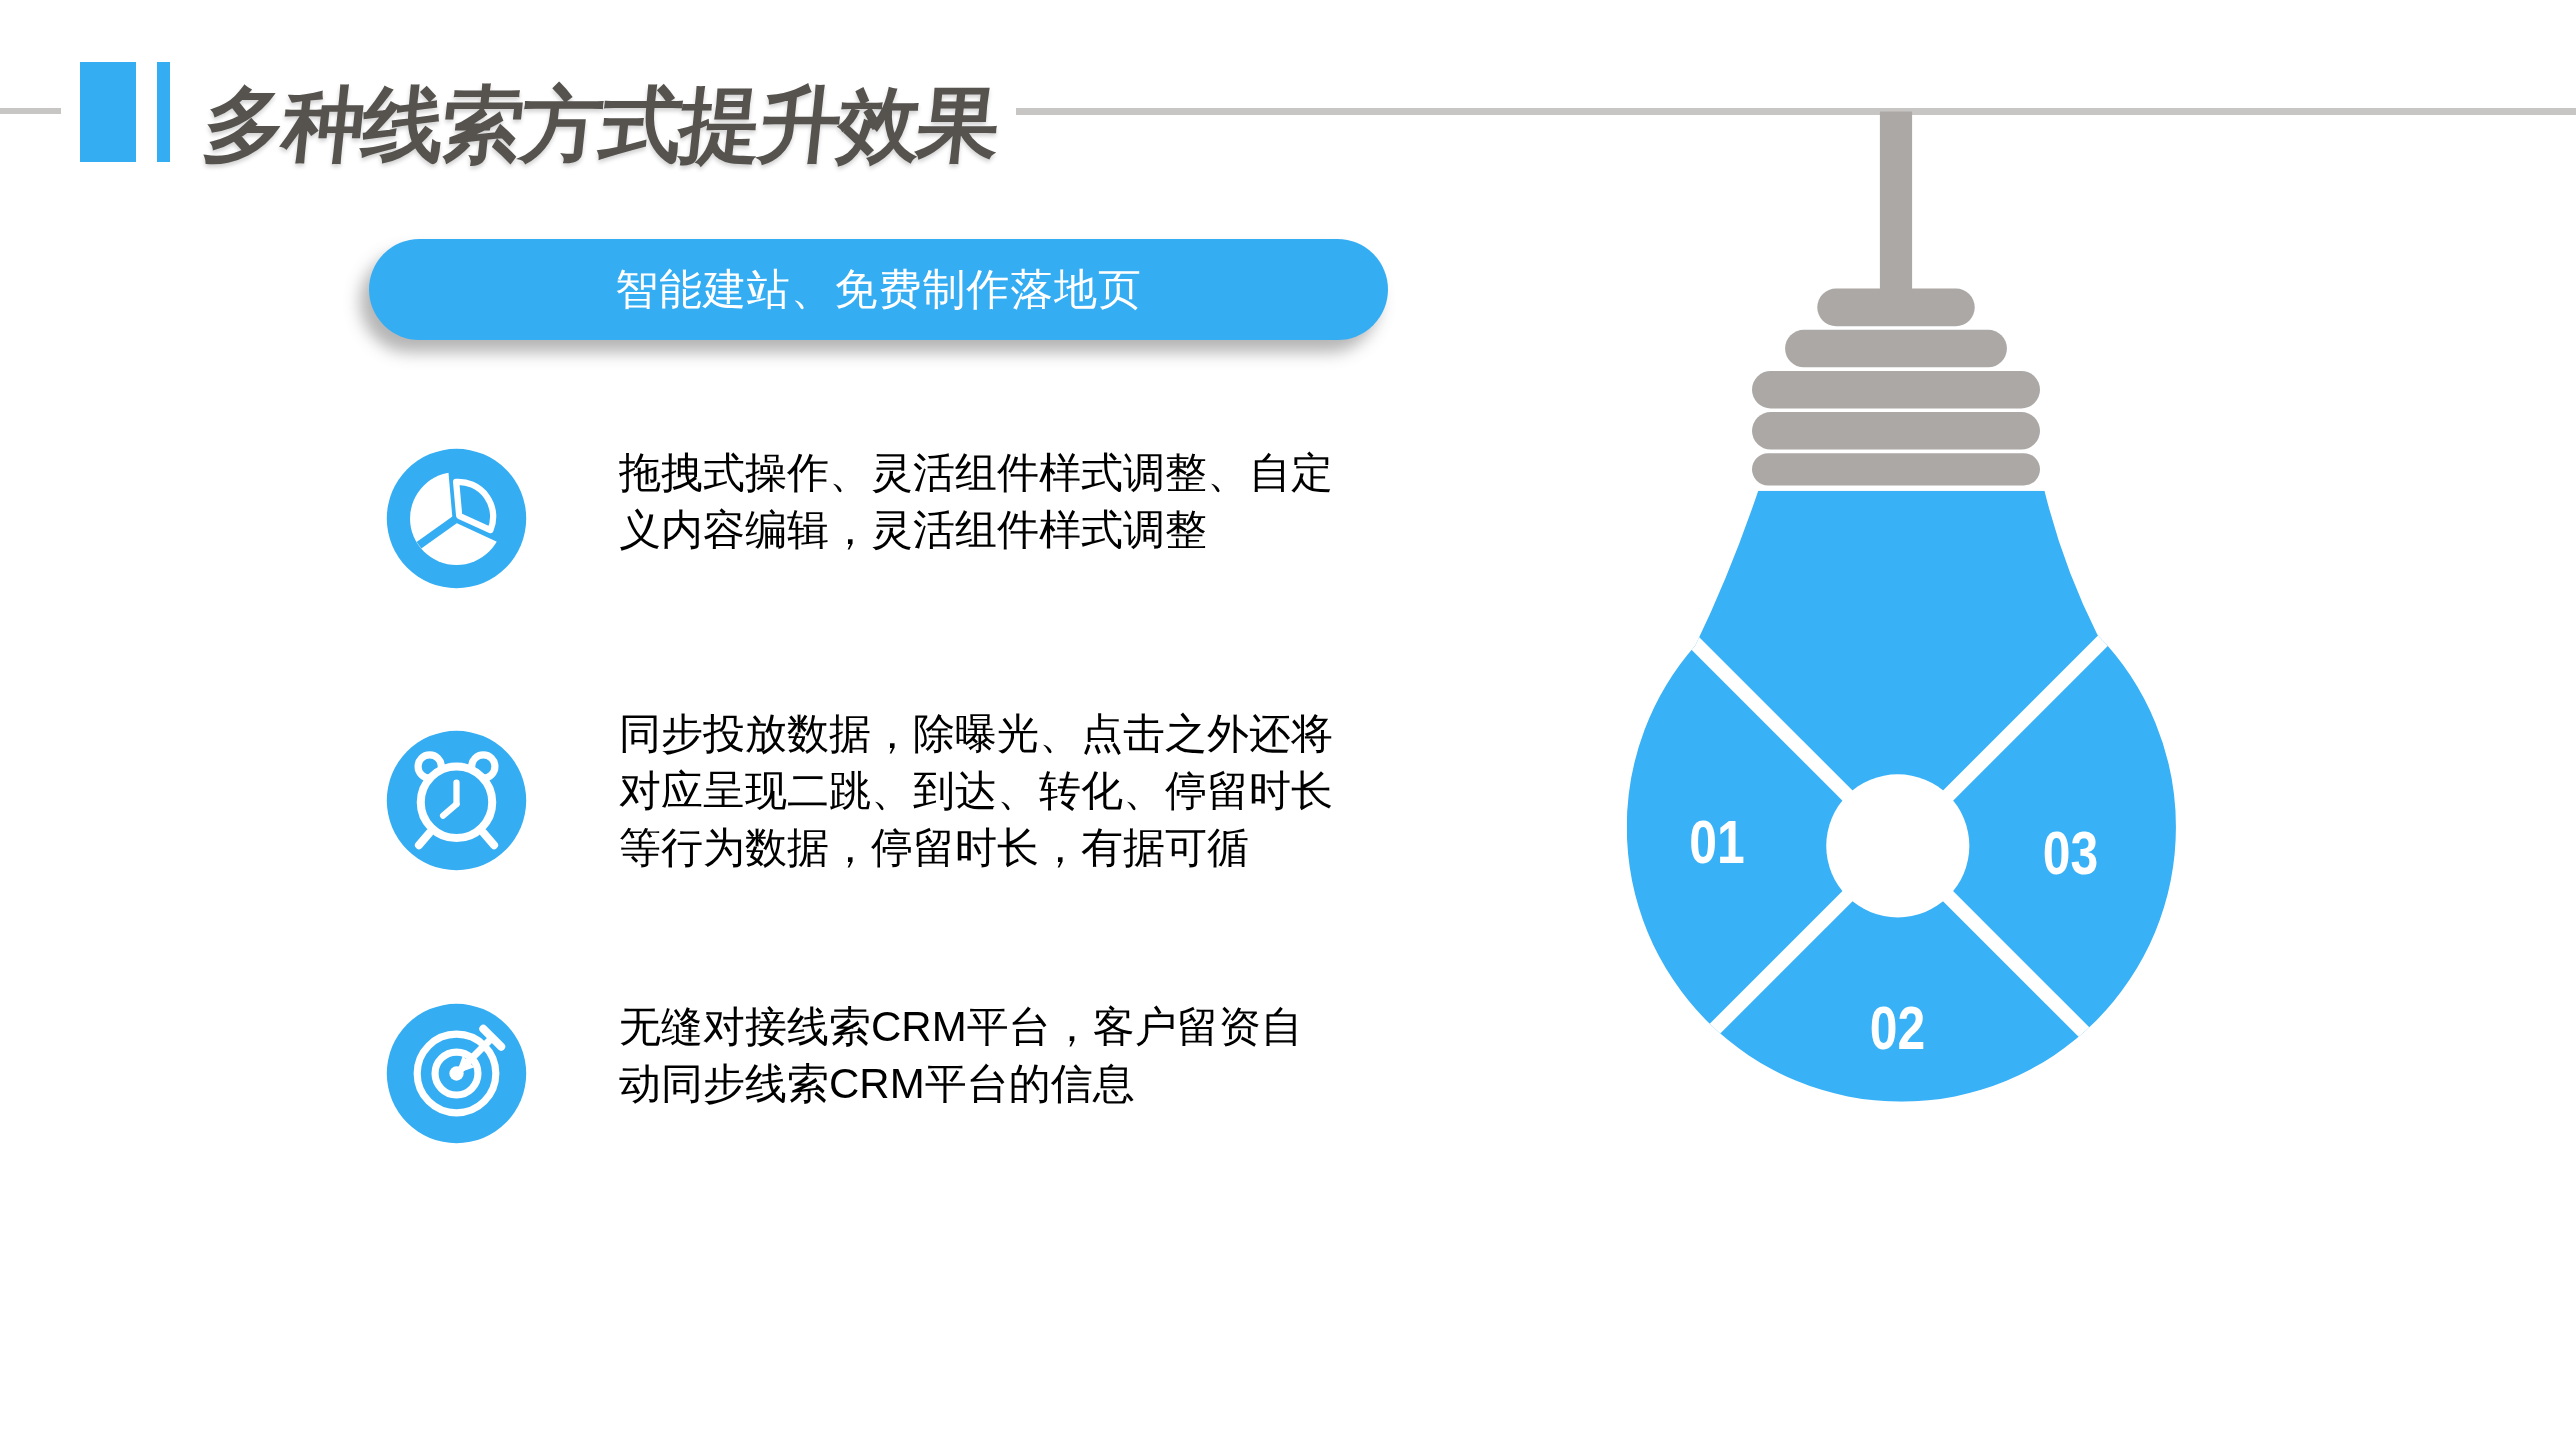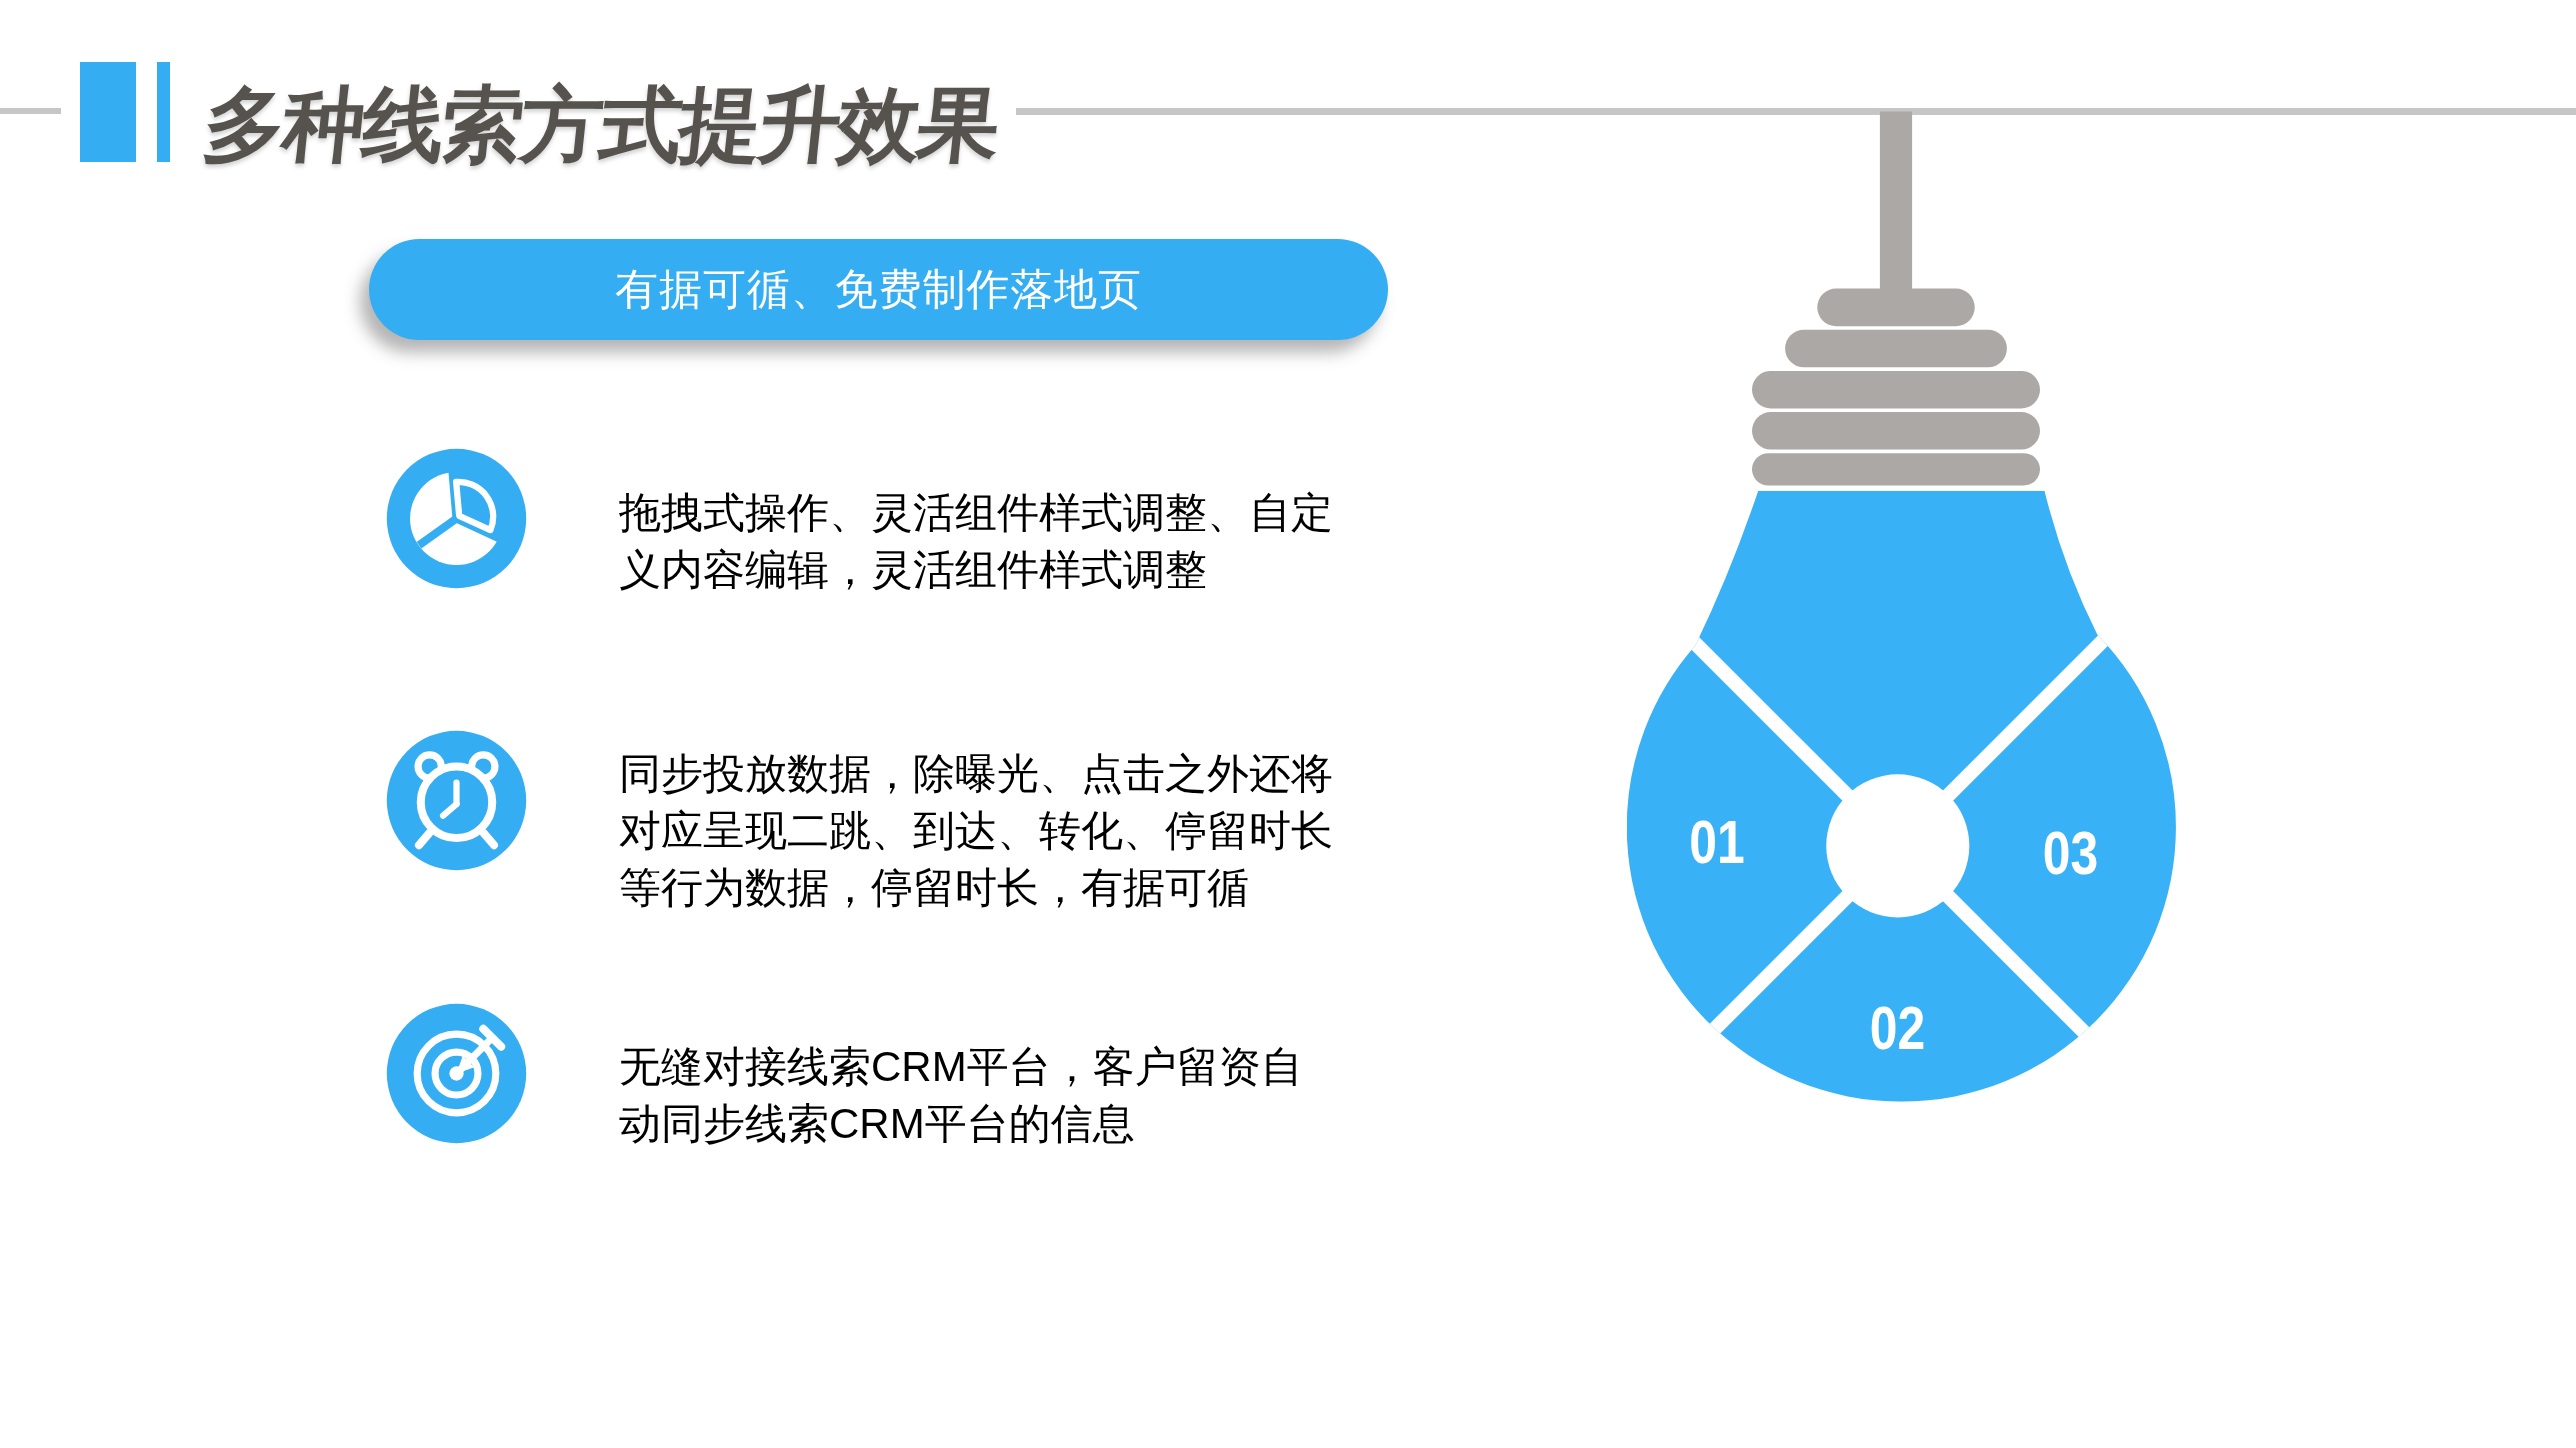--- a/index.html
+++ b/index.html
@@ -24,21 +24,21 @@
   .pill{
     position:absolute;left:369px;top:239px;width:1019px;height:101px;border-radius:51px;
     background:var(--accent,#35ADF3);
     box-shadow:-9px 12.5px 16px rgba(90,90,90,0.45);
     display:flex;align-items:center;justify-content:center;
   }
   .pill-label{color:#fff;font-size:43px;letter-spacing:0.9px;}
   
   .bullet-icon{position:absolute;left:385px;width:143px;height:143px;}
   .icon-1{top:447px;} .icon-2{top:729px;} .icon-3{top:1002px;}
-  .bullet-text{position:absolute;left:619px;color:#000;font-size:42px;line-height:57px;white-space:nowrap;margin-top:40px;}
+  .bullet-text{position:absolute;left:619px;color:#000;font-size:42px;line-height:57px;white-space:nowrap;}
   .text-1{top:444px;} .text-2{top:705px;} .text-3{top:998px;}
   
   .bulb-svg{position:absolute;left:1574px;top:106px;width:644px;height:1011px;}
   
   .footer-box{
     position:absolute;left:335px;top:1185px;width:1938px;height:179px;
     border:4.5px dashed var(--footer-border,#29A9E8);
     display:flex;flex-direction:column;align-items:center;justify-content:center;
     text-align:center;
   }
@@ -49,21 +49,21 @@
 
 <div class="stage" style="--accent: #35ADF3; --line-gray: #C8C6C4; --title-gray: #56534F; --footer-text: #1EA8EA; --footer-border: #29A9E8;">
 
   <div class="line line-left"></div>
   <div class="line line-right"></div>
   <div class="accent-bar accent-wide"></div>
   <div class="accent-bar accent-thin"></div>
   <h1 class="page-title">多种线索方式提升效果</h1>
 
   <div class="pill">
-    <span class="pill-label">有据可循、免费制作落地页</span>
+    <span class="pill-label">智能建站、免费制作落地页</span>
   </div>
 
   <svg class="bullet-icon icon-1" viewBox="-80 -80 160 160">
     <circle r="78" fill="#35ADF3"></circle>
     <circle r="52" fill="#ffffff"></circle>
     <path d="M0,0 L-4.5,-51.8 A52,52 0 0 1 47.1,22 Z" fill="#35ADF3" stroke="#35ADF3" stroke-width="9" stroke-linejoin="round"></path>
     <path d="M3,-3 L-0.4,-41 A39,39 0 0 1 38,13 Z" fill="none" stroke="#ffffff" stroke-width="7" stroke-linejoin="round"></path>
     <line x1="0" y1="0" x2="-42" y2="30" stroke="#35ADF3" stroke-width="9"></line>
   </svg>
   <div class="bullet-text text-1">

